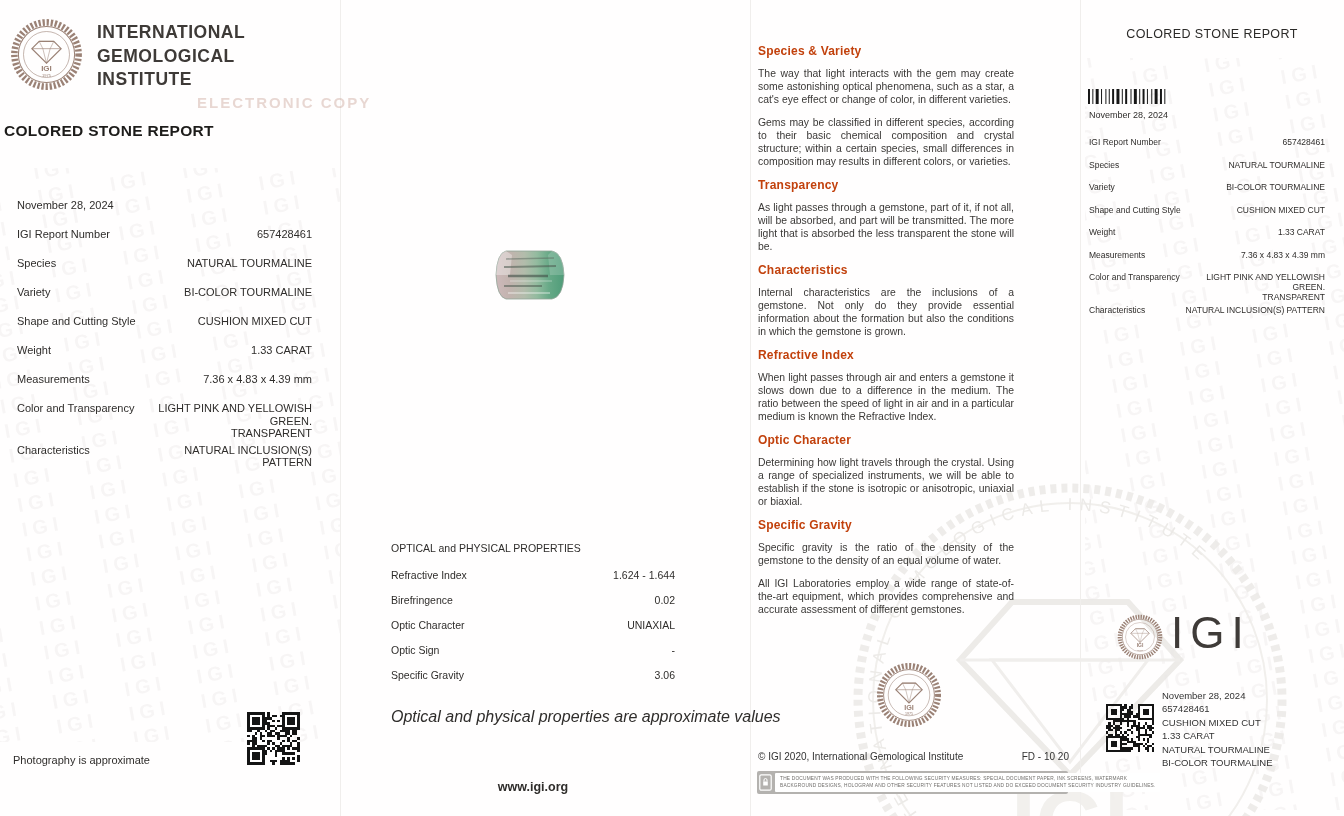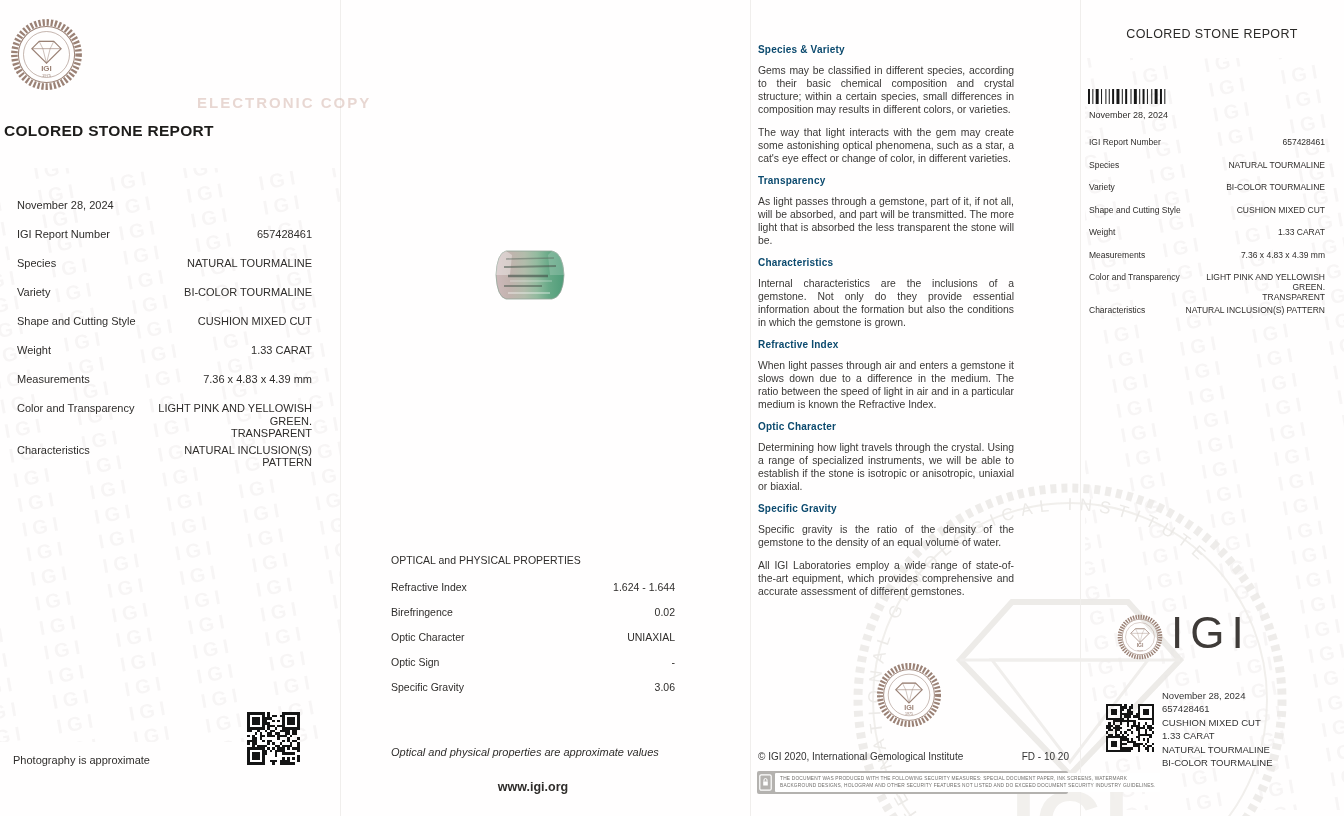--- a/index.html
+++ b/index.html
@@ -30,28 +30,28 @@
   .row .lab{text-align:left;}
   .row .val{text-align:right;white-space:pre-line;max-width:62%;}
   .row.tight{margin-bottom:4px;}
   .qr{z-index:2;}
   .qr-left{left:247px;top:712px;width:53px;height:53px;}
   .photo-note{left:5px;top:754px;z-index:2;font-size:11px;padding-left:8px;}
 
   
   .gem-svg{left:492px;top:245px;width:76px;height:62px;z-index:2;}
   .props{left:391px;top:543px;width:284px;z-index:2;font-size:10.5px;line-height:11.5px;}
-  .props .ptitle{margin-bottom:15px;margin-top:12px;}
+  .props .ptitle{margin-bottom:15px;}
   .props .row{margin-bottom:13.5px;}
-  .props-note{left:391px;top:746px;z-index:2;font-size:11px;font-style:italic;}
+  .props-note{left:391px;top:708px;z-index:2;font-size:16px;font-style:italic;}
   .website{left:391px;top:780px;width:284px;z-index:2;text-align:center;font-weight:700;font-size:12.5px;}
 
   
   .info{left:758px;top:44px;width:256px;z-index:2;}
-  .info h3{margin:0 0 9px 0;font-size:10px;font-weight:700;color:#0c4a6e;letter-spacing:.2px;}
+  .info h3{margin:0 0 9px 0;font-size:12px;font-weight:700;color:#c2410c;letter-spacing:.2px;}
   .info p{margin:0 0 10px 0;font-size:10.4px;line-height:13px;text-align:justify;color:#3a3836;}
   .info .sec{margin-bottom:6px;}
   .seal-info{left:876px;top:656px;width:66px;height:78px;z-index:2;}
   .cert-footer{left:758px;top:751px;width:311px;z-index:2;display:flex;justify-content:space-between;
                font-size:10px;color:#333;text-align:center;}
   .sec-box{left:757px;top:771px;width:311px;height:23px;z-index:2;background:#b4b2af;border-radius:2px;
            display:flex;align-items:stretch;padding:2px;box-sizing:border-box;gap:3px;}
   .sec-icon{width:17px;display:flex;align-items:center;justify-content:center;}
   .sec-text{flex:1;background:#fff;border-radius:1px;padding:1px 5px;display:flex;flex-direction:column;
             justify-content:center;}
@@ -186,20 +186,25 @@
         <circle cx="50" cy="50" r="44" stroke-width="9" stroke-dasharray="3.1 2.5"></circle>
         <circle cx="50" cy="50" r="38.5" stroke-width="1.4"></circle>
         <circle cx="50" cy="50" r="31.5" stroke-width="0.8"></circle>
         <polygon points="30,42 40,32 60,32 70,42 50,62" stroke-width="1.6"></polygon>
         <line x1="30" y1="42" x2="70" y2="42" stroke-width="0.9"></line>
         <polygon points="40,32 45,42 50,62 55,42 60,32" stroke-width="0.7"></polygon>
       </g>
       <text x="50" y="72.5" text-anchor="middle" font-size="11" font-weight="bold" fill="#9b8276">IGI</text>
       <text x="50" y="80.5" text-anchor="middle" font-size="5.5" fill="#9b8276">1975</text>
     </svg>
+  <div class="abs brand">
+    <div>INTERNATIONAL</div>
+    <div>GEMOLOGICAL</div>
+    <div>INSTITUTE</div>
+  </div>
   <div class="abs electronic nosel">ELECTRONIC COPY</div>
   <div class="abs lp-title">COLORED STONE REPORT</div>
 
   <div class="abs lp-body">
     <div class="date">November 28, 2024</div>
     <div class="row">
         <span class="lab">IGI Report Number</span>
         <span class="val">657428461</span>
       </div>
     <div class="row">
@@ -519,22 +524,22 @@
         <span class="lab">Specific Gravity</span>
         <span class="val">3.06</span>
       </div>
   </div>
   <div class="abs props-note">Optical and physical properties are approximate values</div>
   <div class="abs website">www.igi.org</div>
 
   <div class="abs info">
     <div class="sec">
       <h3>Species &amp; Variety</h3>
+      <p>The way that light interacts with the gem may create some astonishing optical phenomena, such as a star, a cat's eye effect or change of color, in different varieties.</p>
       <p>Gems may be classified in different species, according to their basic chemical composition and crystal structure; within a certain species, small differences in composition may results in different colors, or varieties.</p>
-      <p>The way that light interacts with the gem may create some astonishing optical phenomena, such as a star, a cat's eye effect or change of color, in different varieties.</p>
     </div>
     <div class="sec">
       <h3>Transparency</h3>
       <p>As light passes through a gemstone, part of it, if not all, will be absorbed, and part will be transmitted. The more light that is absorbed the less transparent the stone will be.</p>
     </div>
     <div class="sec">
       <h3>Characteristics</h3>
       <p>Internal characteristics are the inclusions of a gemstone. Not only do they provide essential information  about the formation but also the conditions in which the gemstone is grown.</p>
     </div>
     <div class="sec">

